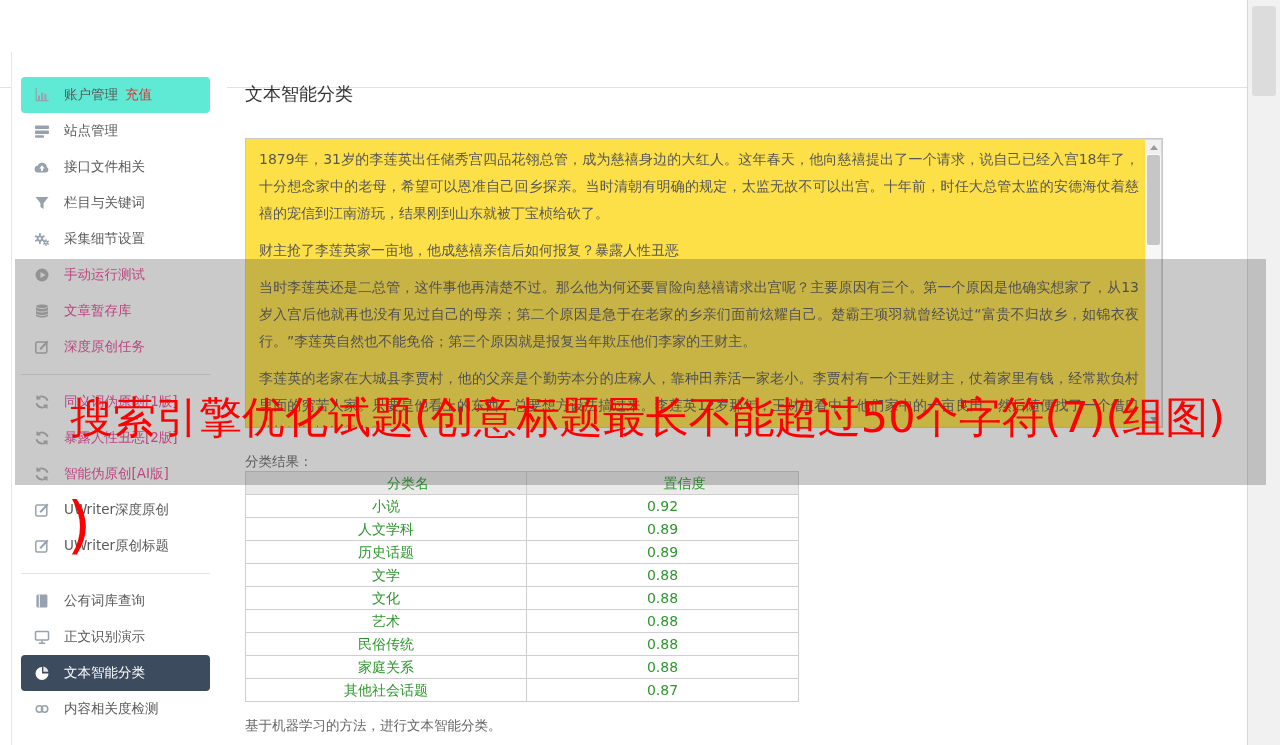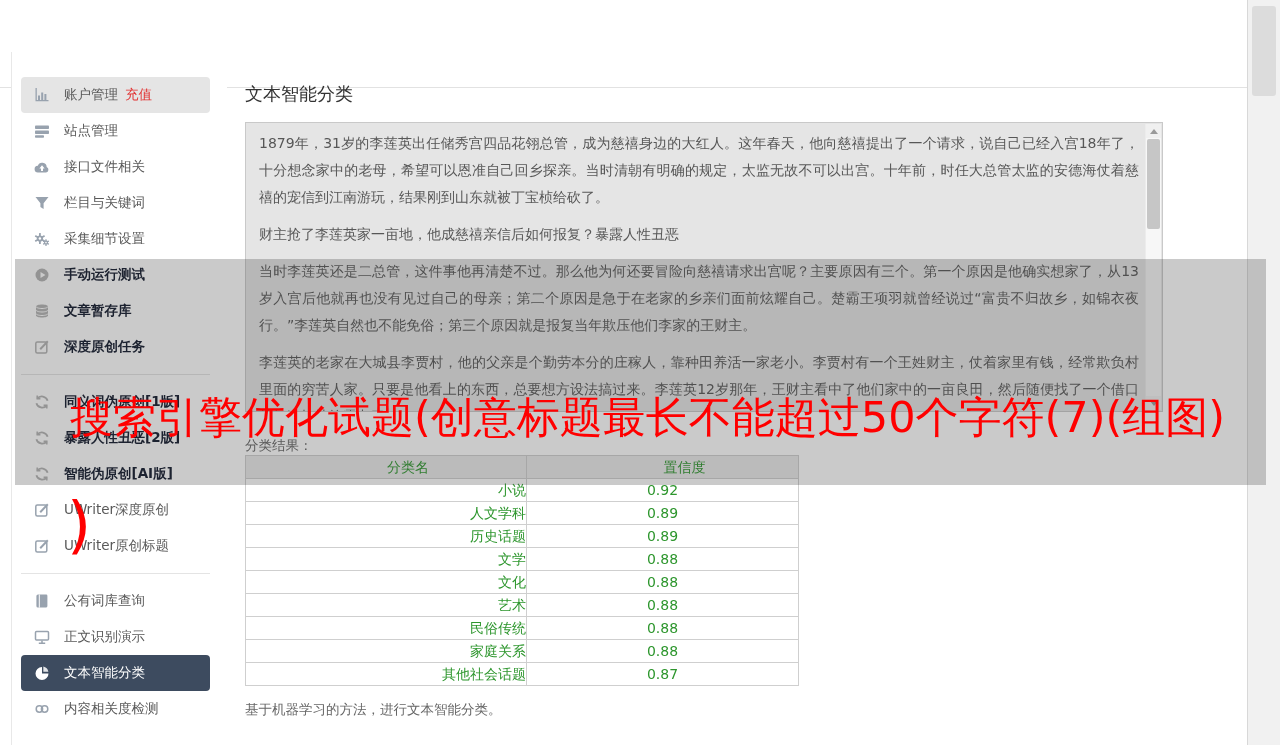--- a/index.html
+++ b/index.html
@@ -15,34 +15,34 @@
     background: #f1f1f1; border-left: 1px solid #d8d8d8; }
   .page-scrollbar .pthumb { position: absolute; left: 4px; top: 6px; width: 24px; height: 90px;
     background: #dcdcdc; border-radius: 3px; }
   
   .sidebar { position: absolute; left: 11px; top: 52px; width: 216px; height: 693px;
     border-left: 1px solid #e8e8e8; background: #fff; padding-top: 25px; overflow: hidden; }
   .side-item { width: 189px; margin: 0 0 0 9px; height: 36px; display: flex; align-items: center;
     border-radius: 4px; padding-left: 13px; cursor: pointer; }
   .side-item .icon { width: 16px; height: 16px; margin-right: 14px; color: #98a2ae; flex: 0 0 16px; }
   .side-item .lbl { font-size: 13.5px; color: #595959; white-space: nowrap; }
-  .side-item.highlight { background: #e5e5e5; }
-  .side-item.disabled .lbl { color: #0f172a; font-weight: bold; }
+  .side-item.highlight { background: #5eead4; }
+  .side-item.disabled .lbl { color: #ec4899; }
   .side-item.disabled .icon { color: #b3b3b3; }
   .side-item.active { background: #3d4b5f; }
   .side-item.active .lbl { color: #fff; }
   .side-item.active .icon { color: #fff; }
   .side-badge { color: #e22f2f; font-size: 13.5px; margin-left: 7px; }
   .side-divider { height: 1px; background: #e4e4e4; margin: 9px 9px 9px 9px; width: 189px; }
   .icon svg { width: 100%; height: 100%; display: block; }
   
   .main { position: absolute; left: 245px; top: 52px; width: 930px; }
   .main-title { margin-top: 30px; font-size: 18px; color: #333; font-weight: normal; }
-  .textbox { position: relative; margin-top: 16px; width: 918px; height: 290px;
-    background: #e5e5e5; border: 1px solid #c9c9c9; }
+  .textbox { position: relative; margin-top: 32px; width: 918px; height: 290px;
+    background: #fde047; border: 1px solid #c9c9c9; }
   .textbox .text-inner { position: absolute; left: 0; top: 0; right: 17px; bottom: 0;
     padding: 7px 6px 0 13px; overflow: hidden; }
   .text-inner p { font-size: 14px; line-height: 27px; color: #575757; margin: 0 0 10px 0;
     text-align: justify; }
   
   .ta-scroll { position: absolute; top: 1px; right: 1px; bottom: 1px; width: 16px;
     background: #f7f7f7; border-left: 1px solid #ececec; }
   .ta-arrow { position: absolute; left: 0; width: 15px; height: 14px; background: #f0f0f0;
     display: flex; align-items: center; justify-content: center; }
   .ta-arrow.up { top: 0; } .ta-arrow.down { bottom: 0; }
@@ -51,21 +51,21 @@
   .tri-down { width: 0; height: 0; border-left: 4px solid transparent; border-right: 4px solid transparent;
     border-top: 5px solid #9a9a9a; }
   .ta-thumb { position: absolute; left: 1px; top: 15px; width: 13px; height: 90px;
     background: #c6c6c6; border-radius: 2px; }
   
   .result-label { margin-top: 25px; font-size: 13.5px; color: #666; }
   table.result { border-collapse: collapse; width: 554px; margin-top: 0; }
   table.result th, table.result td { border: 1px solid #cfcfcf; height: 23px; padding: 0;
     text-align: center; font-size: 14px; color: #2d962d; font-weight: normal; line-height: 22px; }
   table.result th { background: #eaeaea; padding-left: 44px; }
-  table.result td.cat { width: 281px; text-align: right; }
+  table.result td.cat { width: 281px; }
   .footer-note { margin-top: 15px; font-size: 13.5px; color: #666; }
   
   .dim-band { position: absolute; left: 15px; top: 259px; width: 1251px; height: 226px;
     background: rgba(66,66,66,0.28); z-index: 50; pointer-events: none; }
   .red-line1 { position: absolute; left: 70px; top: 389px; z-index: 60; font-size: 43px;
     white-space: nowrap; font-weight: 500; letter-spacing: 0px; pointer-events: none; }
   .red-line2 { position: absolute; left: 67px; top: 488px; z-index: 60; font-size: 62px;
     font-weight: 500; pointer-events: none; }
 </style>
 </head>

